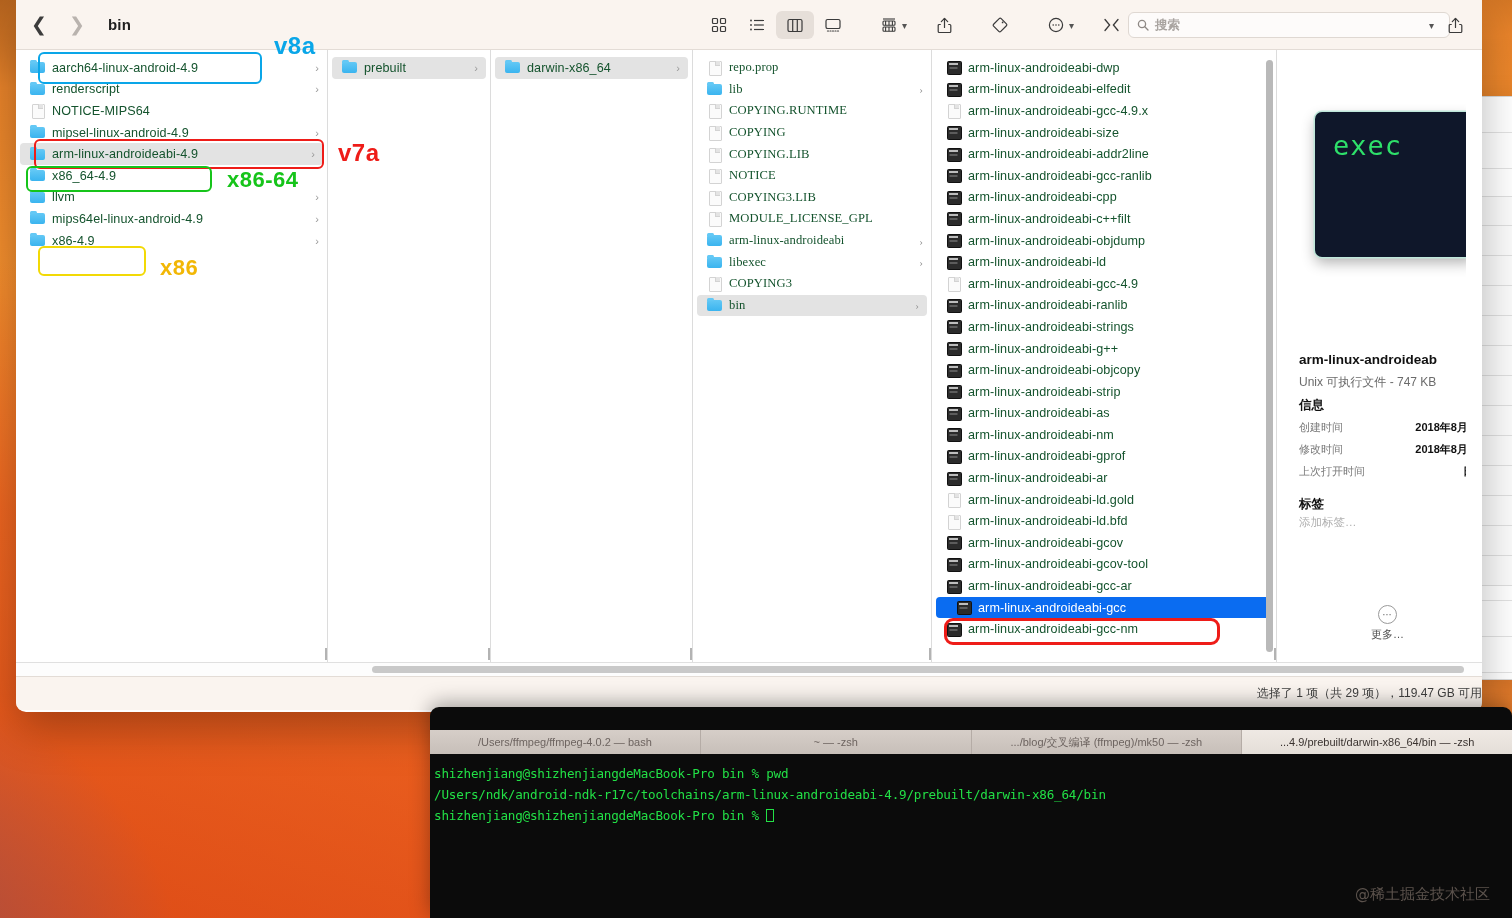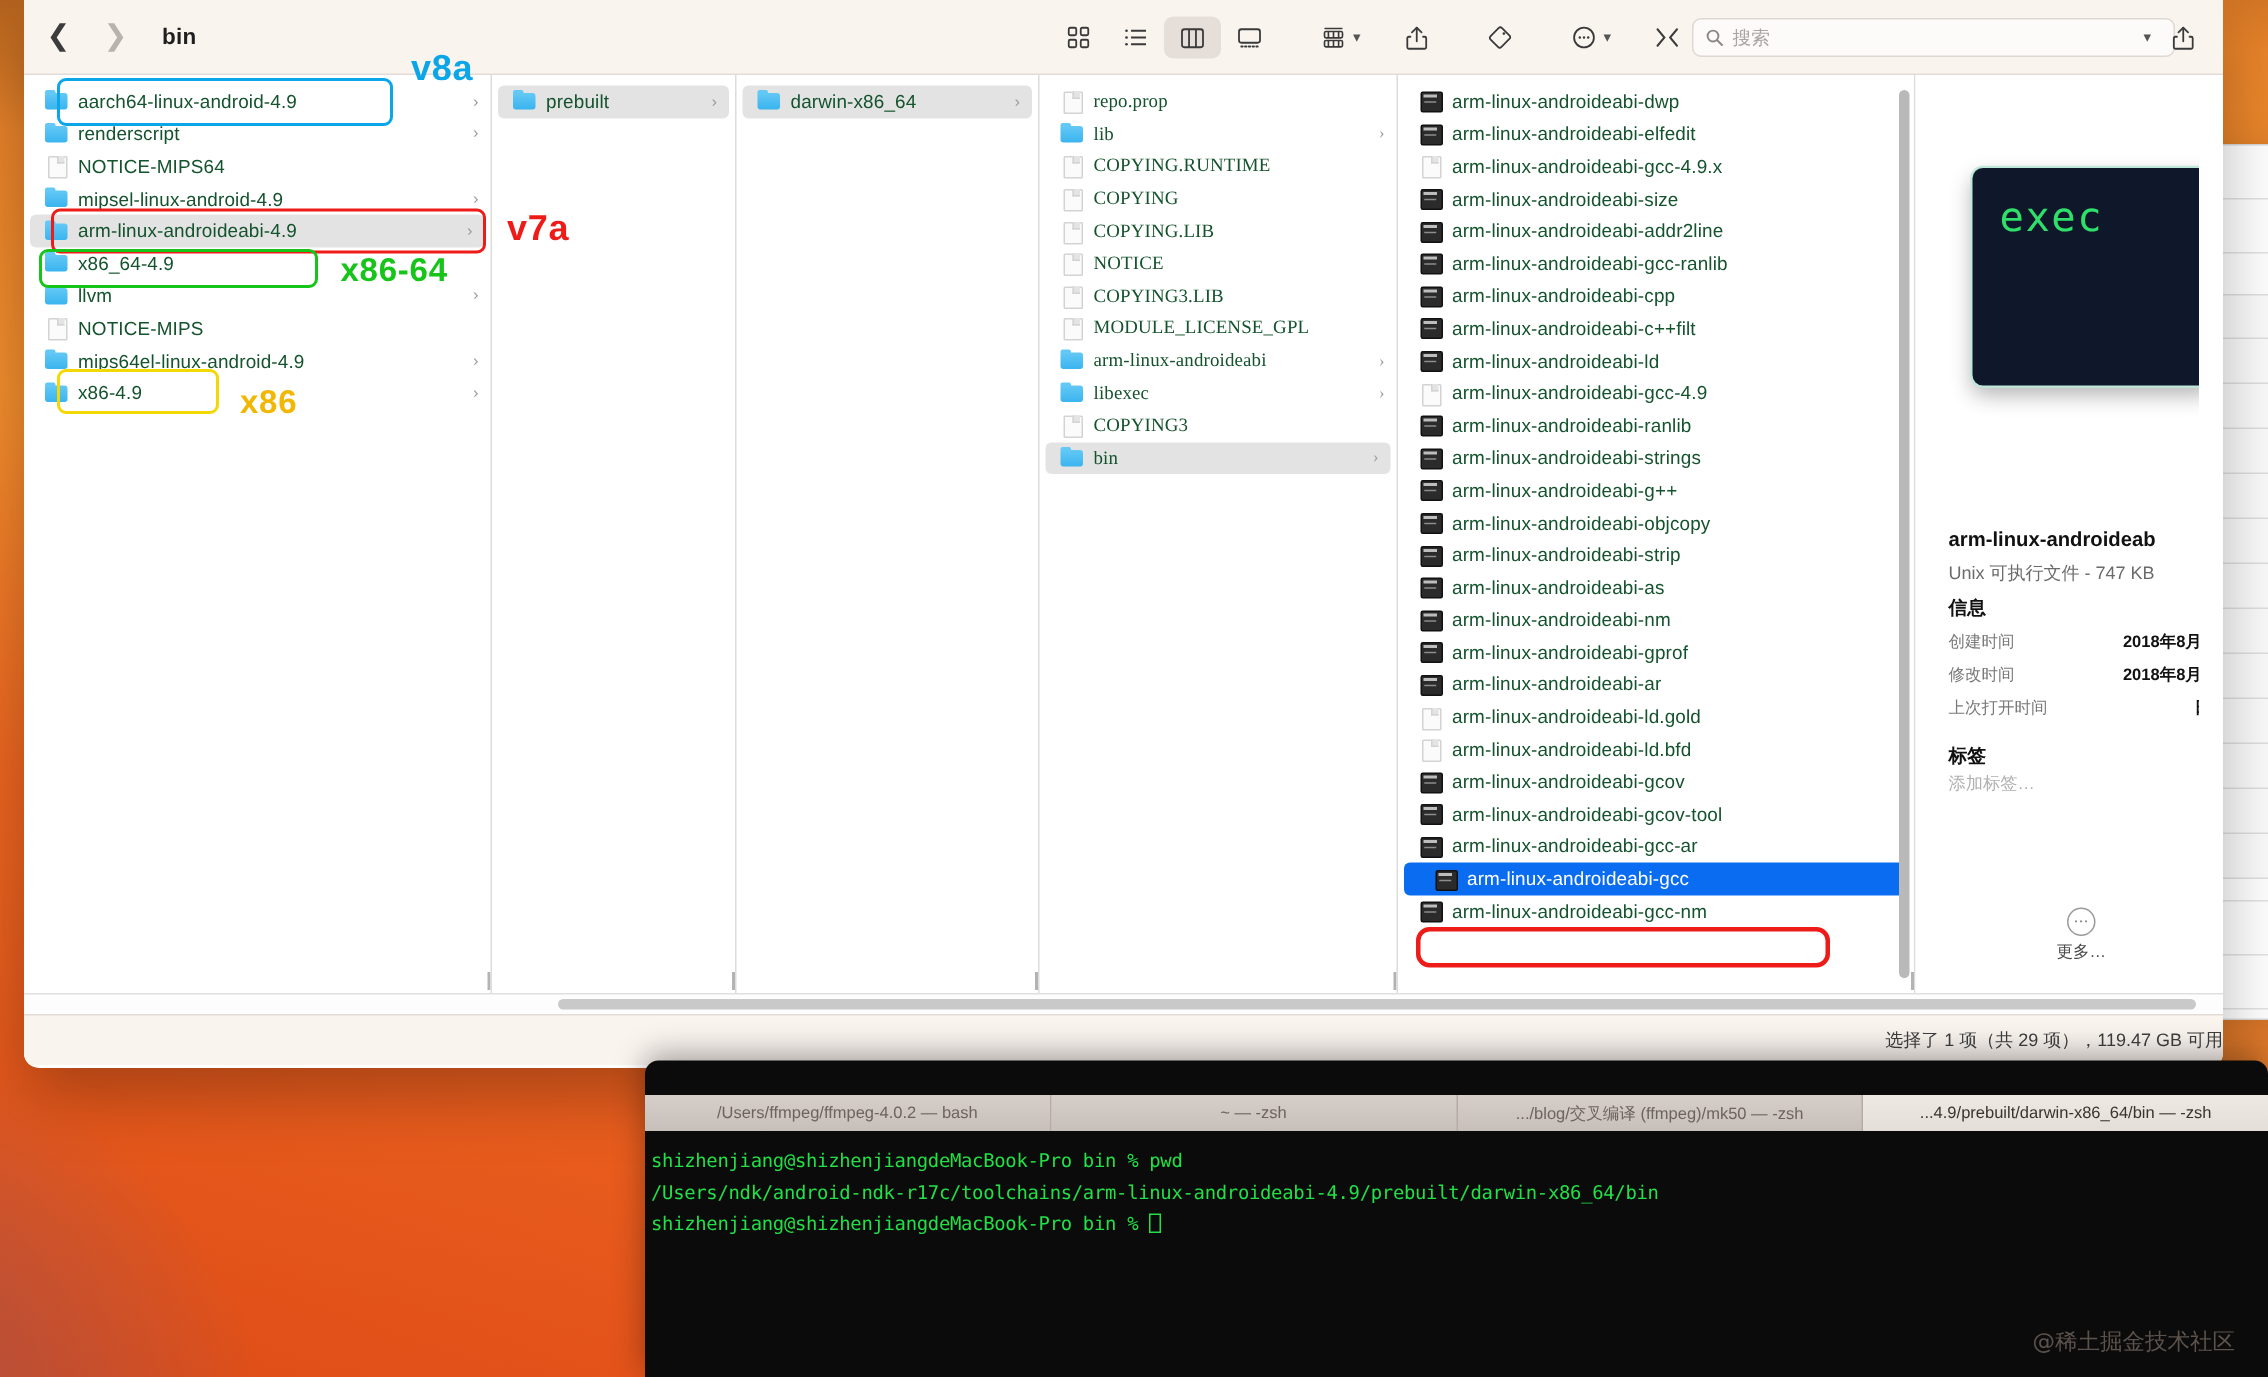--- a/index.html
+++ b/index.html
@@ -53,21 +53,21 @@
   #win-title { margin-left:20px; font-size:15px; font-weight:600; color:#1f1f1f; letter-spacing:.2px;}
   #tb-center { position:absolute; left:684px; top:0; height:50px; display:flex; align-items:center; gap:0px; }
   .tbi { width:38px; height:28px; border-radius:6px; display:flex; align-items:center; justify-content:center; color:#3a3a3a; }
   .tbi.sel { background:#e6dfd9; }
   .tbi svg { display:block; }
   .tb-sep { width:18px; }
   .caret { font-size:10px; color:#555; margin-left:-6px; }
   #search {
     position:absolute; left:1112px; top:12px; width:322px; height:26px;
     background:#fdfbfa; border:1px solid #dfd8d2; border-radius:6px;
-    display:flex; align-items:center; padding:0 8px; gap:6px;
+    display:flex; align-items:center; padding:0 8px; gap:6px;font-weight:bold;
   }
   #search .ph { font-size:12.5px; color:#a9a4a0; }
   #tb-right { position:absolute; right:8px; top:0; height:50px; display:flex; align-items:center; gap:2px;}
 
   
   #cols { position:relative; height:612px; display:flex; background:#fff; }
   .col { position:relative; border-right:1px solid #dcdcdc; padding-top:7px; overflow:hidden; }
   .col.c1 { width:312px; }
   .col.c2 { width:163px; }
   .col.c3 { width:202px; }
@@ -374,24 +374,20 @@
         <div class="row">
           <span class="ico folder"></span>
           <span class="nm">x86_64-4.9</span>
         </div>
         <div class="row">
           <span class="ico folder"></span>
           <span class="nm">llvm</span>
           <span class="arr">›</span>
         </div>
         <div class="row">
-          <span class="ico doc"></span>
-          <span class="nm">NOTICE-MIPS</span>
-        </div>
-        <div class="row">
           <span class="ico folder"></span>
           <span class="nm">mips64el-linux-android-4.9</span>
           <span class="arr">›</span>
         </div>
         <div class="row">
           <span class="ico folder"></span>
           <span class="nm">x86-4.9</span>
           <span class="arr">›</span>
         </div>
       <div class="resizer">
@@ -500,20 +496,24 @@
           <span class="ico exe"></span>
           <span class="nm">arm-linux-androideabi-gcc-ranlib</span>
         </div>
         <div class="row">
           <span class="ico exe"></span>
           <span class="nm">arm-linux-androideabi-cpp</span>
         </div>
         <div class="row">
           <span class="ico exe"></span>
           <span class="nm">arm-linux-androideabi-c++filt</span>
+        </div>
+        <div class="row">
+          <span class="ico exe"></span>
+          <span class="nm">arm-linux-androideabi-objdump</span>
         </div>
         <div class="row">
           <span class="ico exe"></span>
           <span class="nm">arm-linux-androideabi-ld</span>
         </div>
         <div class="row">
           <span class="ico doc"></span>
           <span class="nm">arm-linux-androideabi-gcc-4.9</span>
         </div>
         <div class="row">

